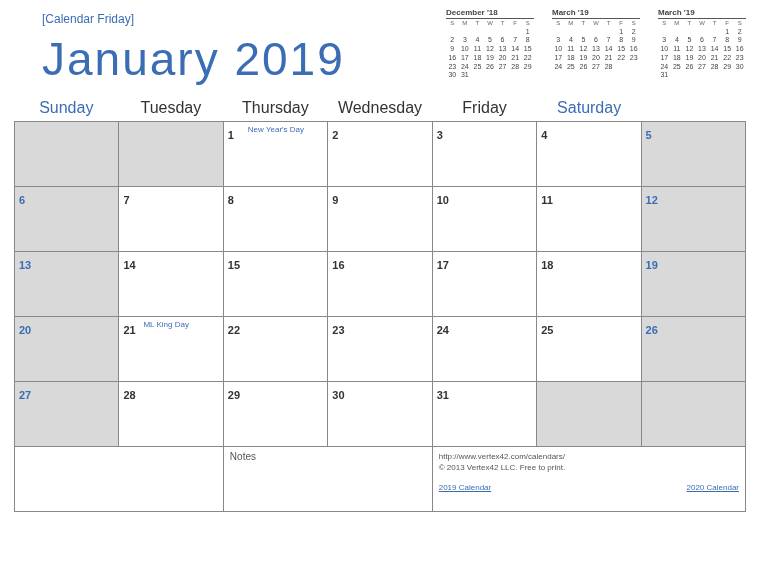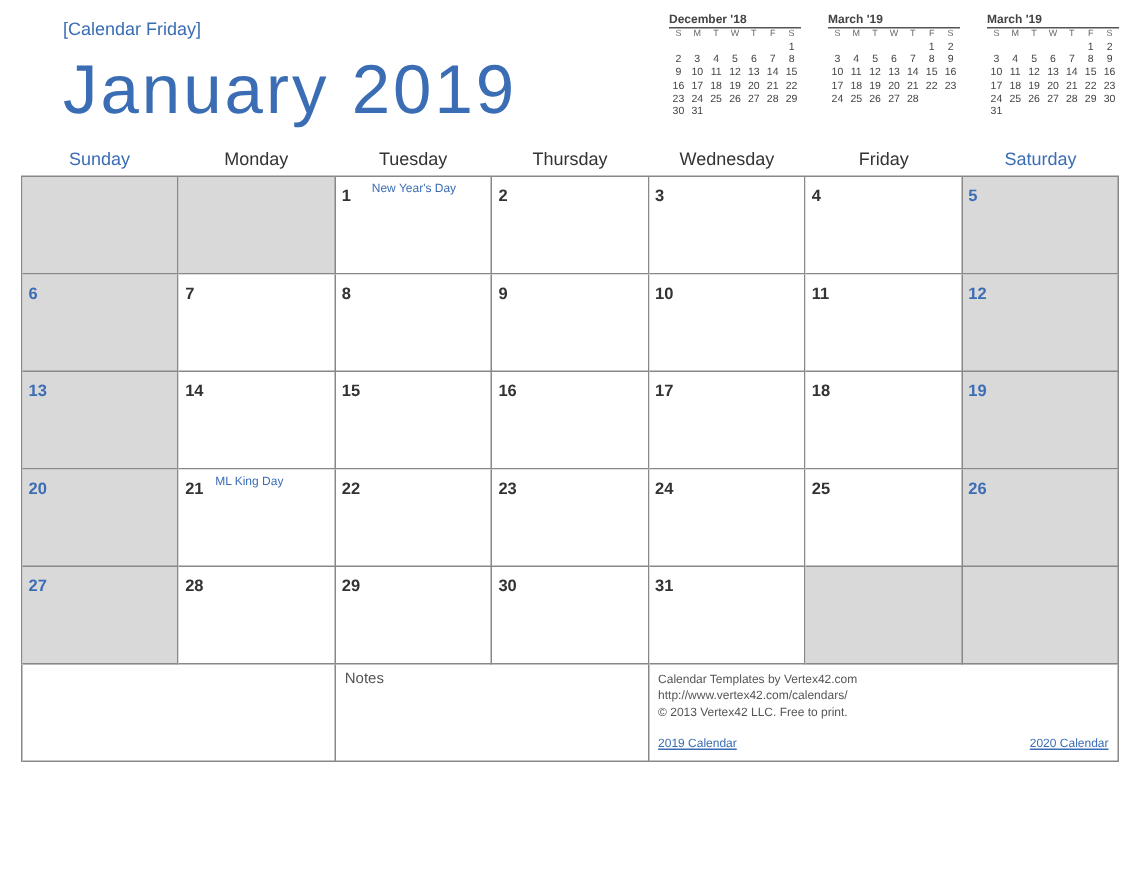--- a/index.html
+++ b/index.html
@@ -46,21 +46,21 @@
     line-height: 1.25;
   }
   .mini-cal .m-dow span { font-size: 6px; color: #666; }
   .dow-row {
     display: grid;
     grid-template-columns: repeat(7, 1fr);
     border-bottom: 1px solid #888;
   }
   .dow-row > div {
     text-align: center;
-    font-size: 12px;
+    font-size: 16px;
     color: #333;
     padding: 3px 0 4px;
     font-weight: 500;
   }
   .dow-row > div.weekend { color: #3b6db5; }
   .cal-grid { border-left: 1px solid #888; }
   .cal-row {
     display: grid;
     grid-template-columns: repeat(7, 1fr);
     height: 65px;
@@ -298,21 +298,20 @@
           <span></span>
           <span></span>
           <span></span>
         </div>
       </div>
     </div>
 </div>
 
 <div class="dow-row">
     <div class="weekend">Sunday</div>
-    <div>Monday</div>
     <div>Tuesday</div>
     <div>Thursday</div>
     <div>Wednesday</div>
     <div>Friday</div>
     <div class="weekend">Saturday</div>
   </div>
 <div class="cal-grid">
     <div class="cal-row">
       <div class="cell shaded"></div>
       <div class="cell shaded"></div>
@@ -359,21 +358,20 @@
       <div class="cell shaded"></div>
     </div>
   </div>
 
 <div class="bottom-row">
   <div class="blank"></div>
   <div class="notes">
     <span>Notes</span>
   </div>
   <div class="credits">
-    <div class="line">Calendar Templates by Vertex42.com</div>
     <div class="line">http://www.vertex42.com/calendars/</div>
     <div class="line">© 2013 Vertex42 LLC. Free to print.</div>
     <div class="link-row">
       <a href="#">2019 Calendar</a>
       <a href="#">2020 Calendar</a>
     </div>
   </div>
 </div>
 
 </body></html>

